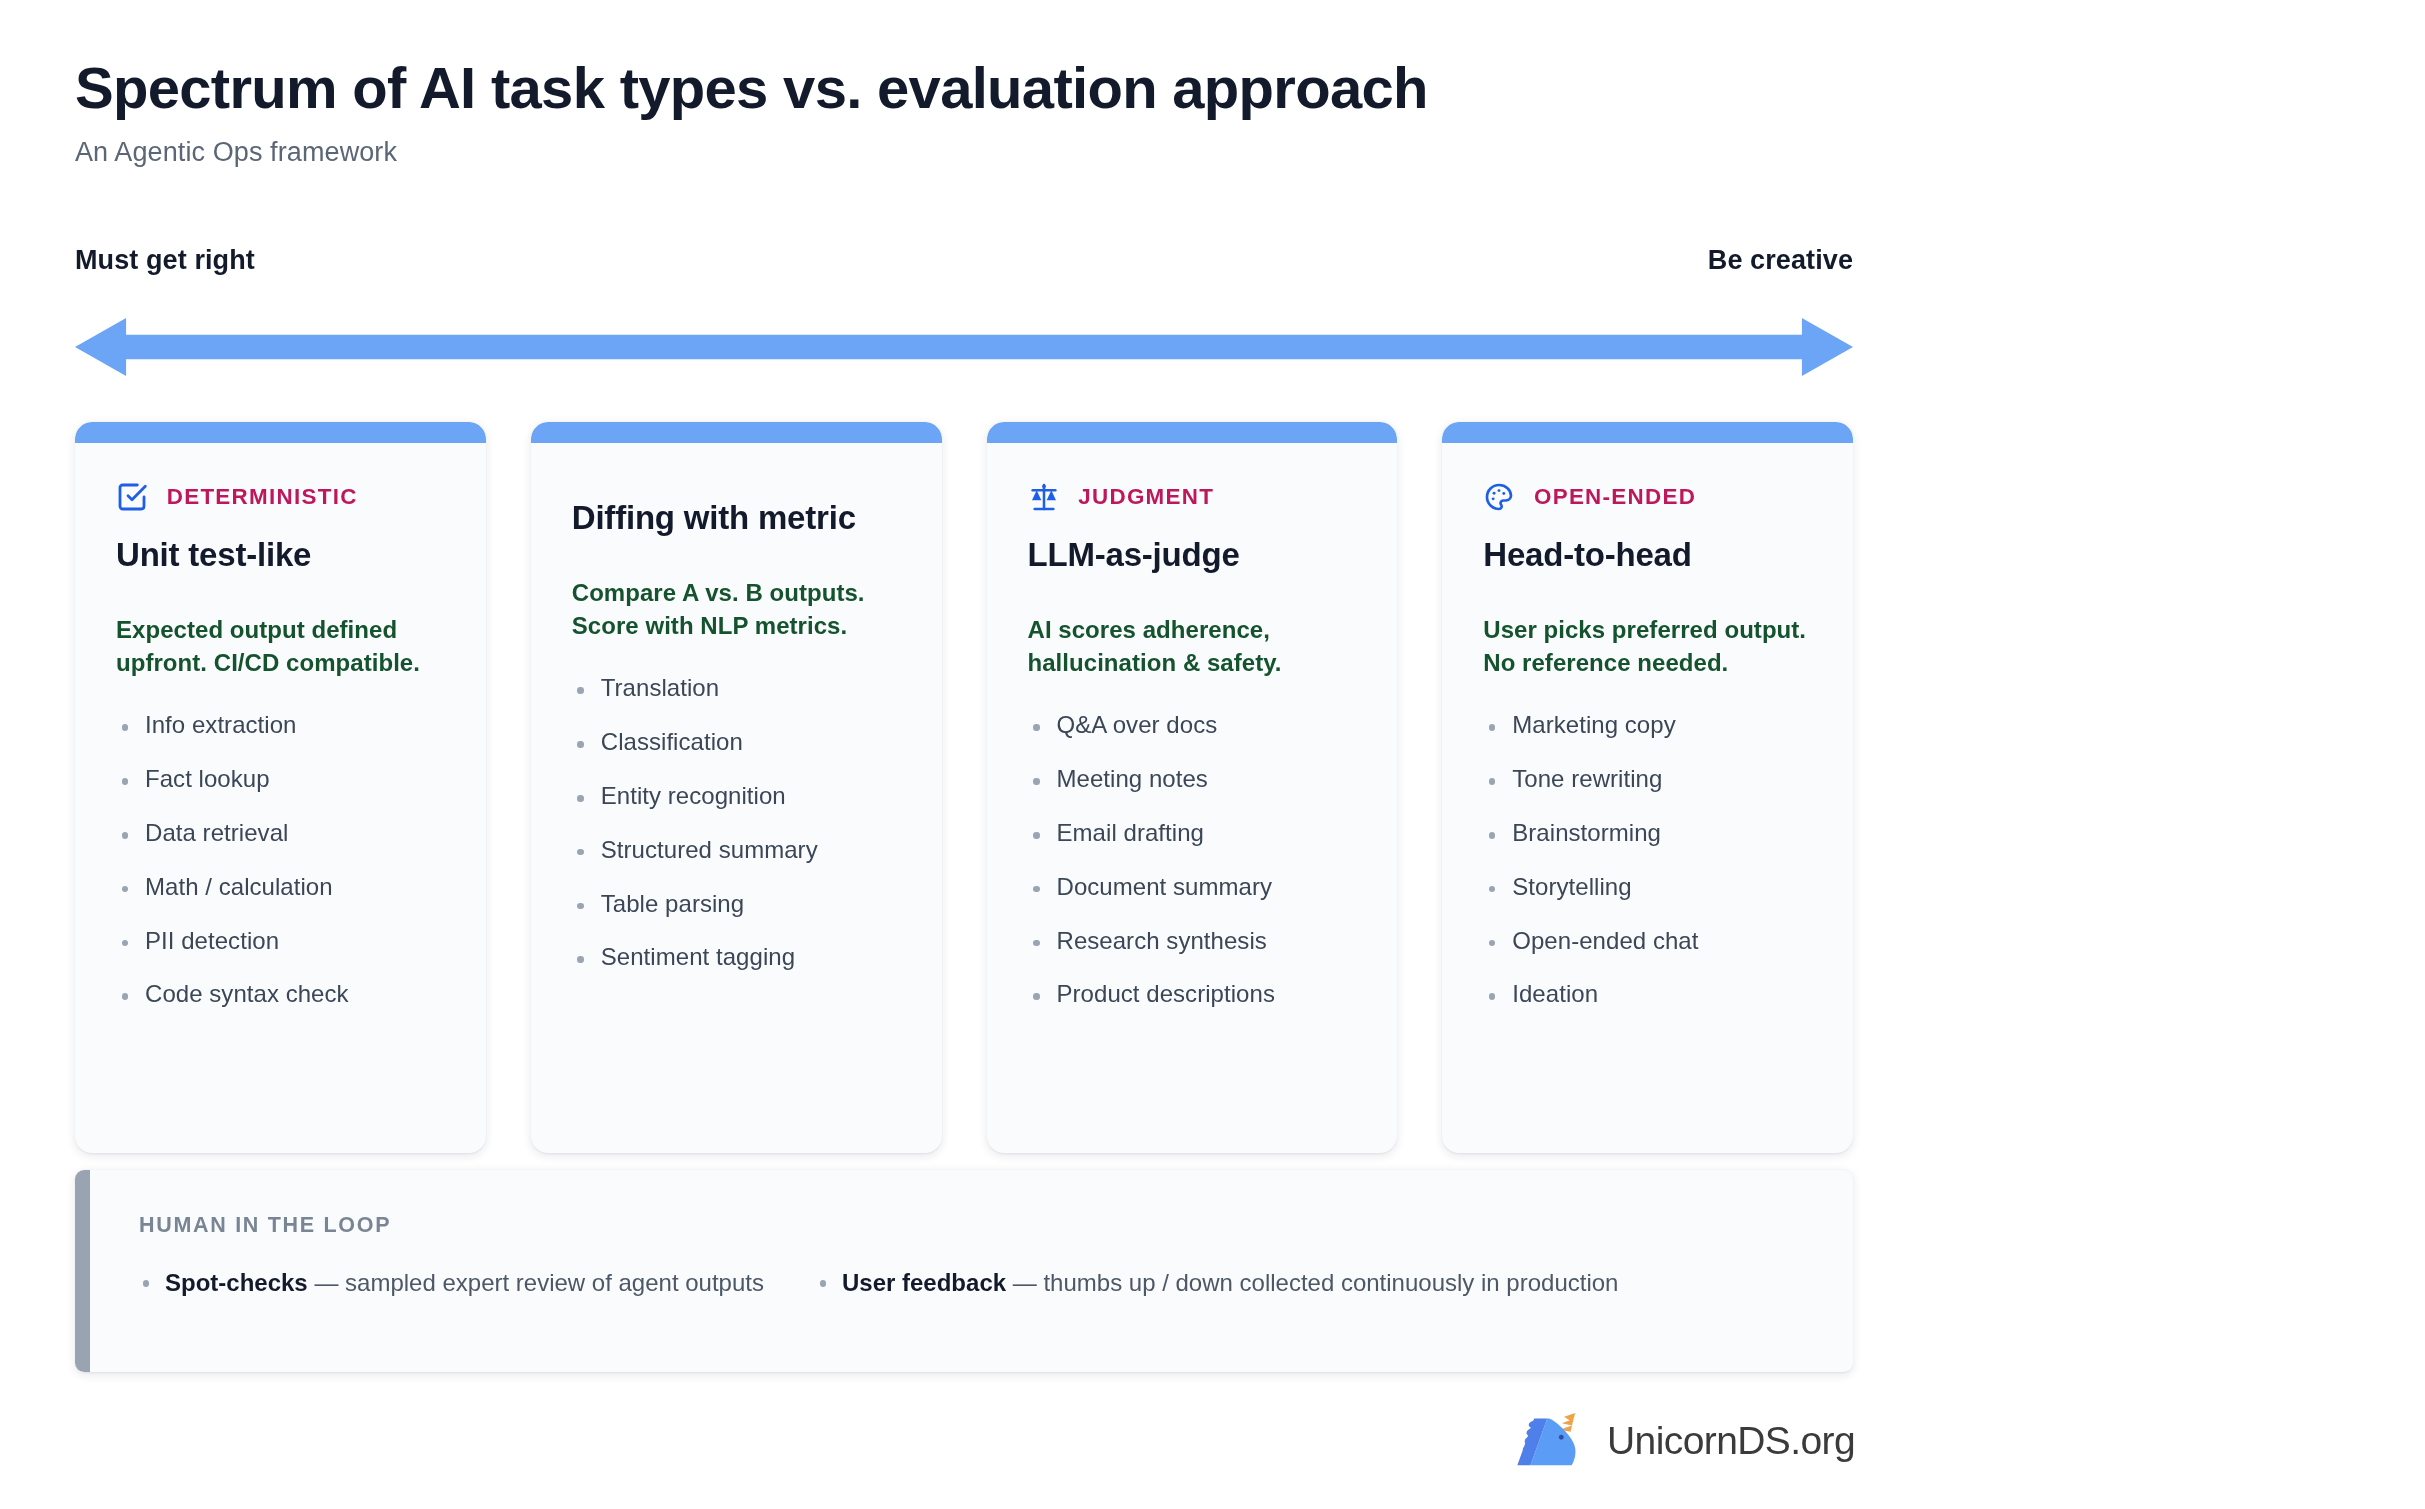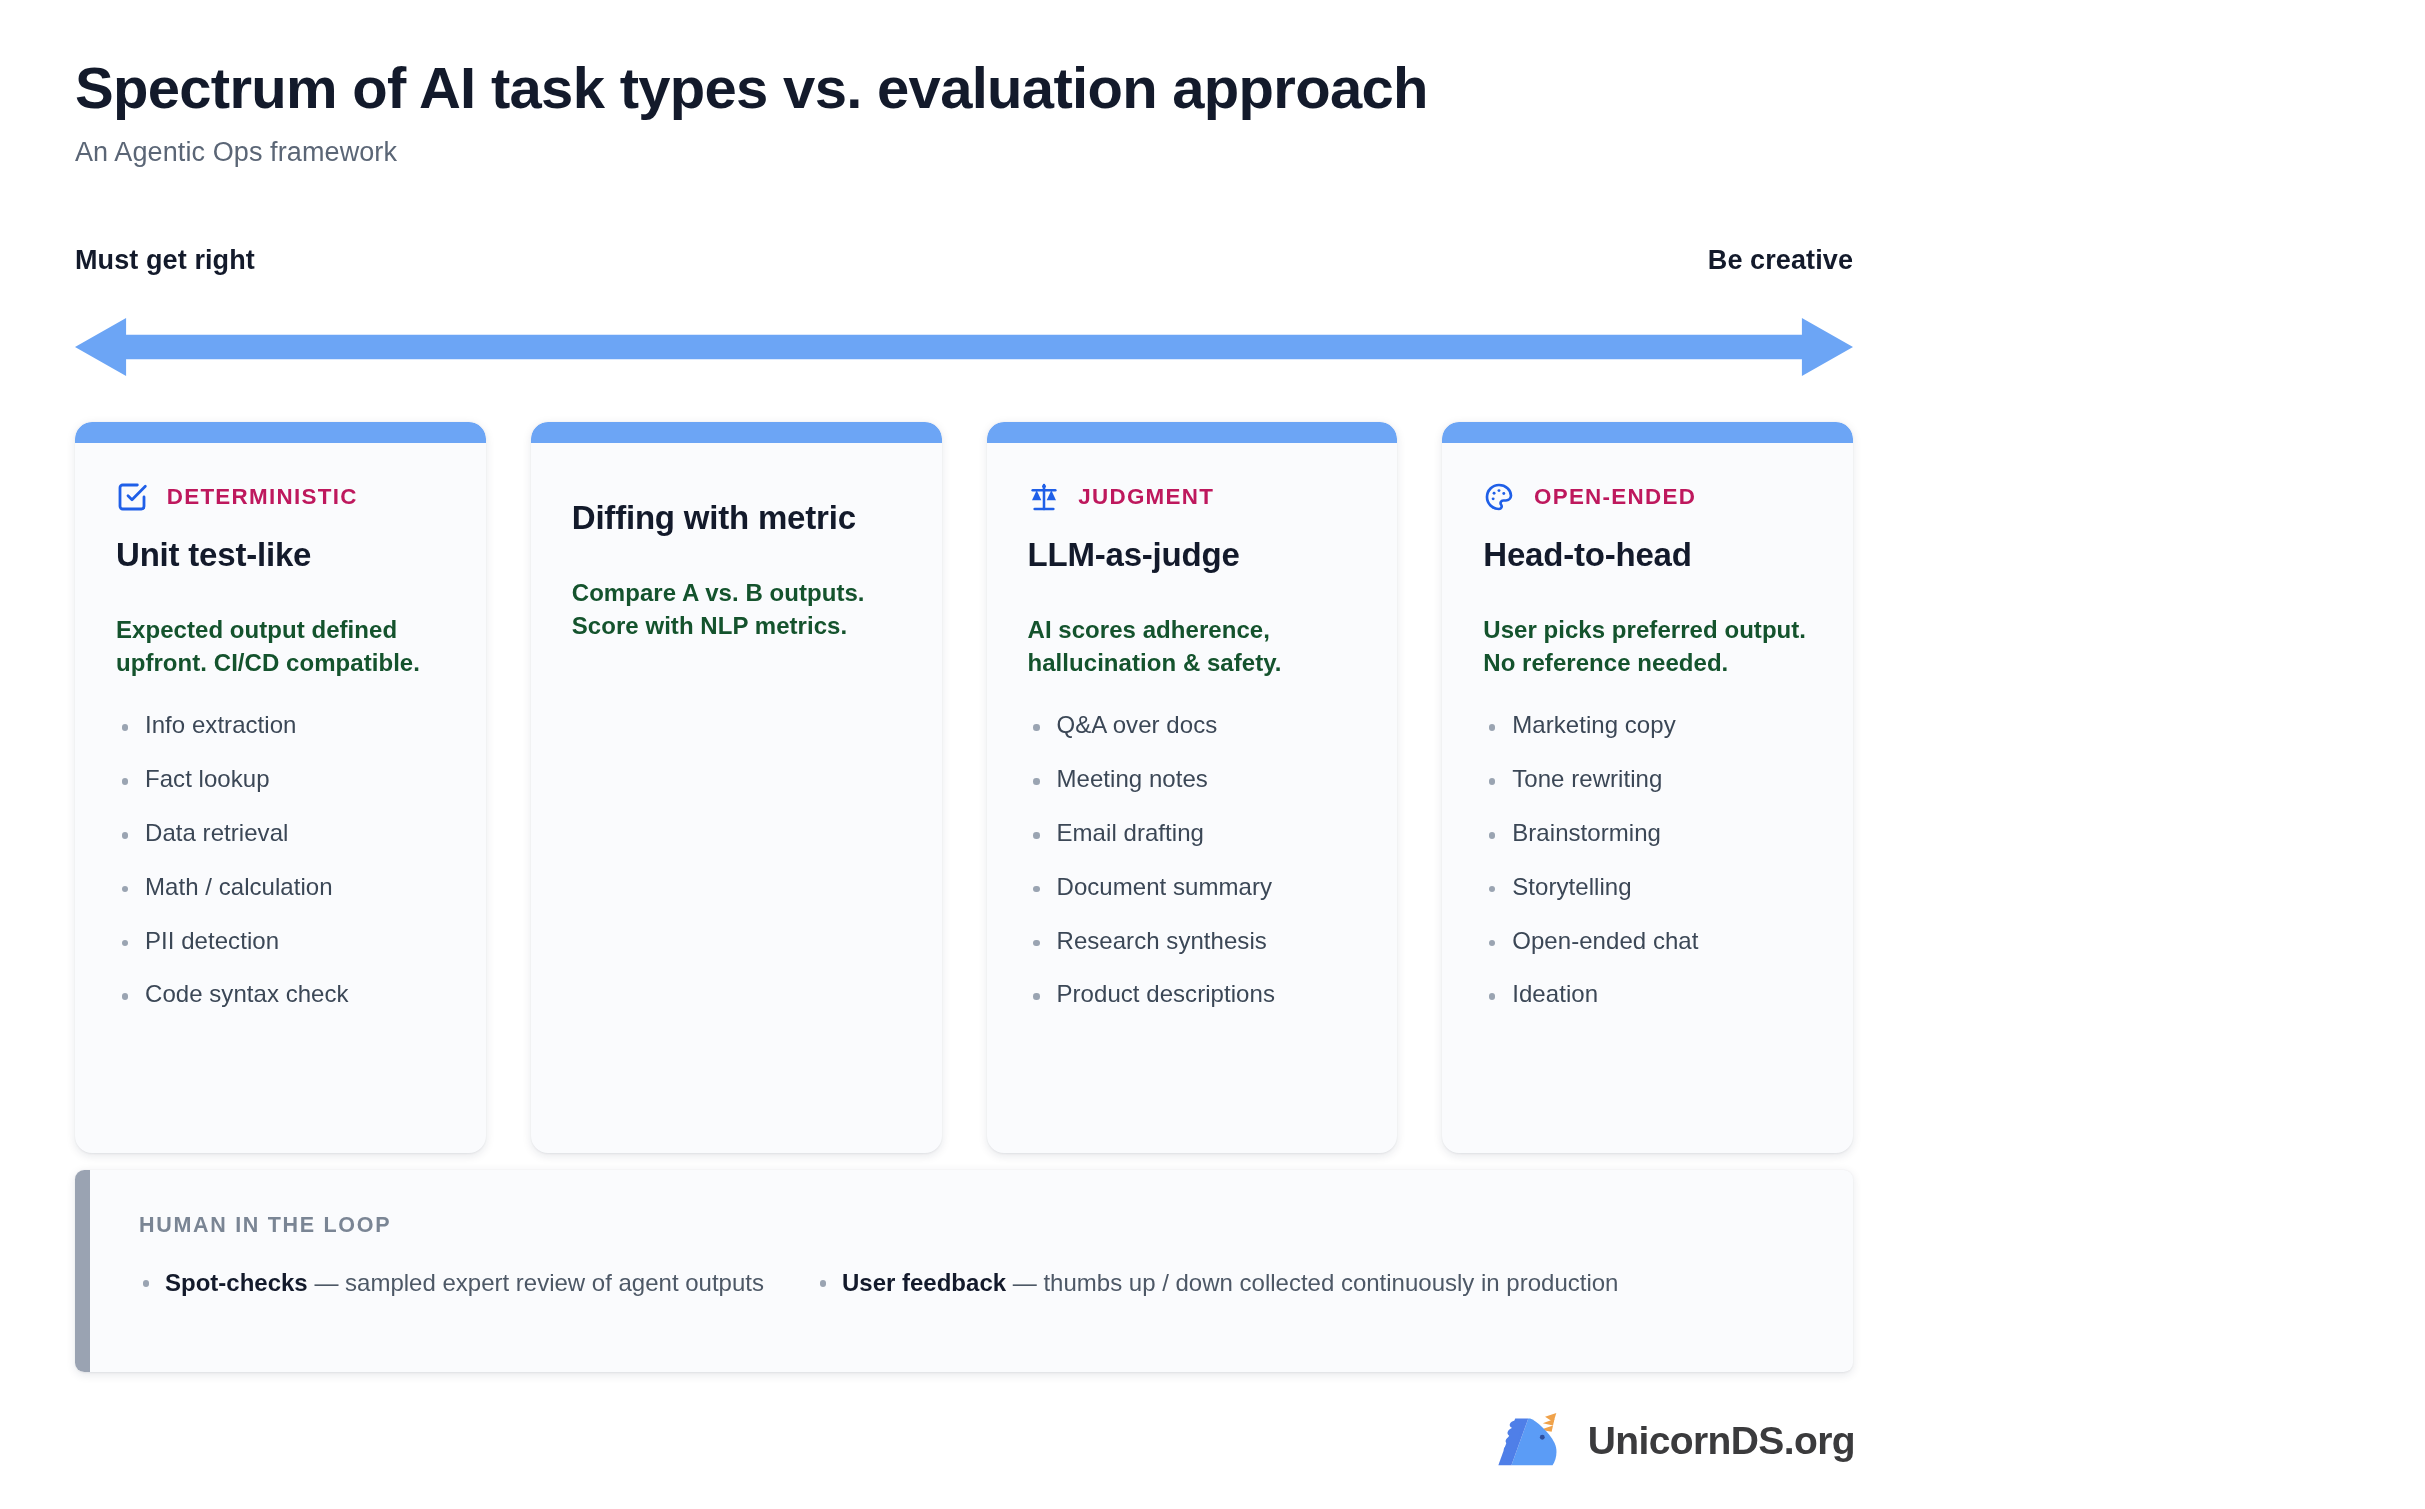--- a/index.html
+++ b/index.html
@@ -222,21 +222,21 @@
     position: absolute;
     right: 73px;
     bottom: 39px;
     display: flex;
     align-items: center;
     gap: 13px;
   }
   .brand svg { display: block; }
   .brand-text {
     font-size: 39px;
-    font-weight: 700;
+    font-weight: 400;
     color: #3b3b3d;
     letter-spacing: -0.6px;
   }
 </style>
 </head>
 <body>
 
 <div class="page">
 
   <div class="header">
@@ -277,20 +277,28 @@
         <li>Math / calculation</li>
         <li>PII detection</li>
         <li>Code syntax check</li>
       </ul>
     </div>
 
     <div class="card">
       <div class="card-topbar"></div>
       <div class="card-title">Diffing with metric</div>
       <div class="card-desc">Compare A vs. B outputs. Score with NLP metrics.</div>
+      <ul class="card-list">
+        <li>Translation</li>
+        <li>Classification</li>
+        <li>Entity recognition</li>
+        <li>Structured summary</li>
+        <li>Table parsing</li>
+        <li>Sentiment tagging</li>
+      </ul>
     </div>
 
     <div class="card">
       <div class="card-topbar"></div>
       <div class="card-kicker">
         <span>
           <svg width="32" height="32" viewBox="0 0 24 24" fill="none" stroke="#1f5fe8" stroke-width="1.9" stroke-linecap="round" stroke-linejoin="round">
             <line x1="12" y1="3" x2="12" y2="21"></line>
             <line x1="5" y1="21" x2="19" y2="21"></line>
             <line x1="3.5" y1="7" x2="20.5" y2="7"></line>

